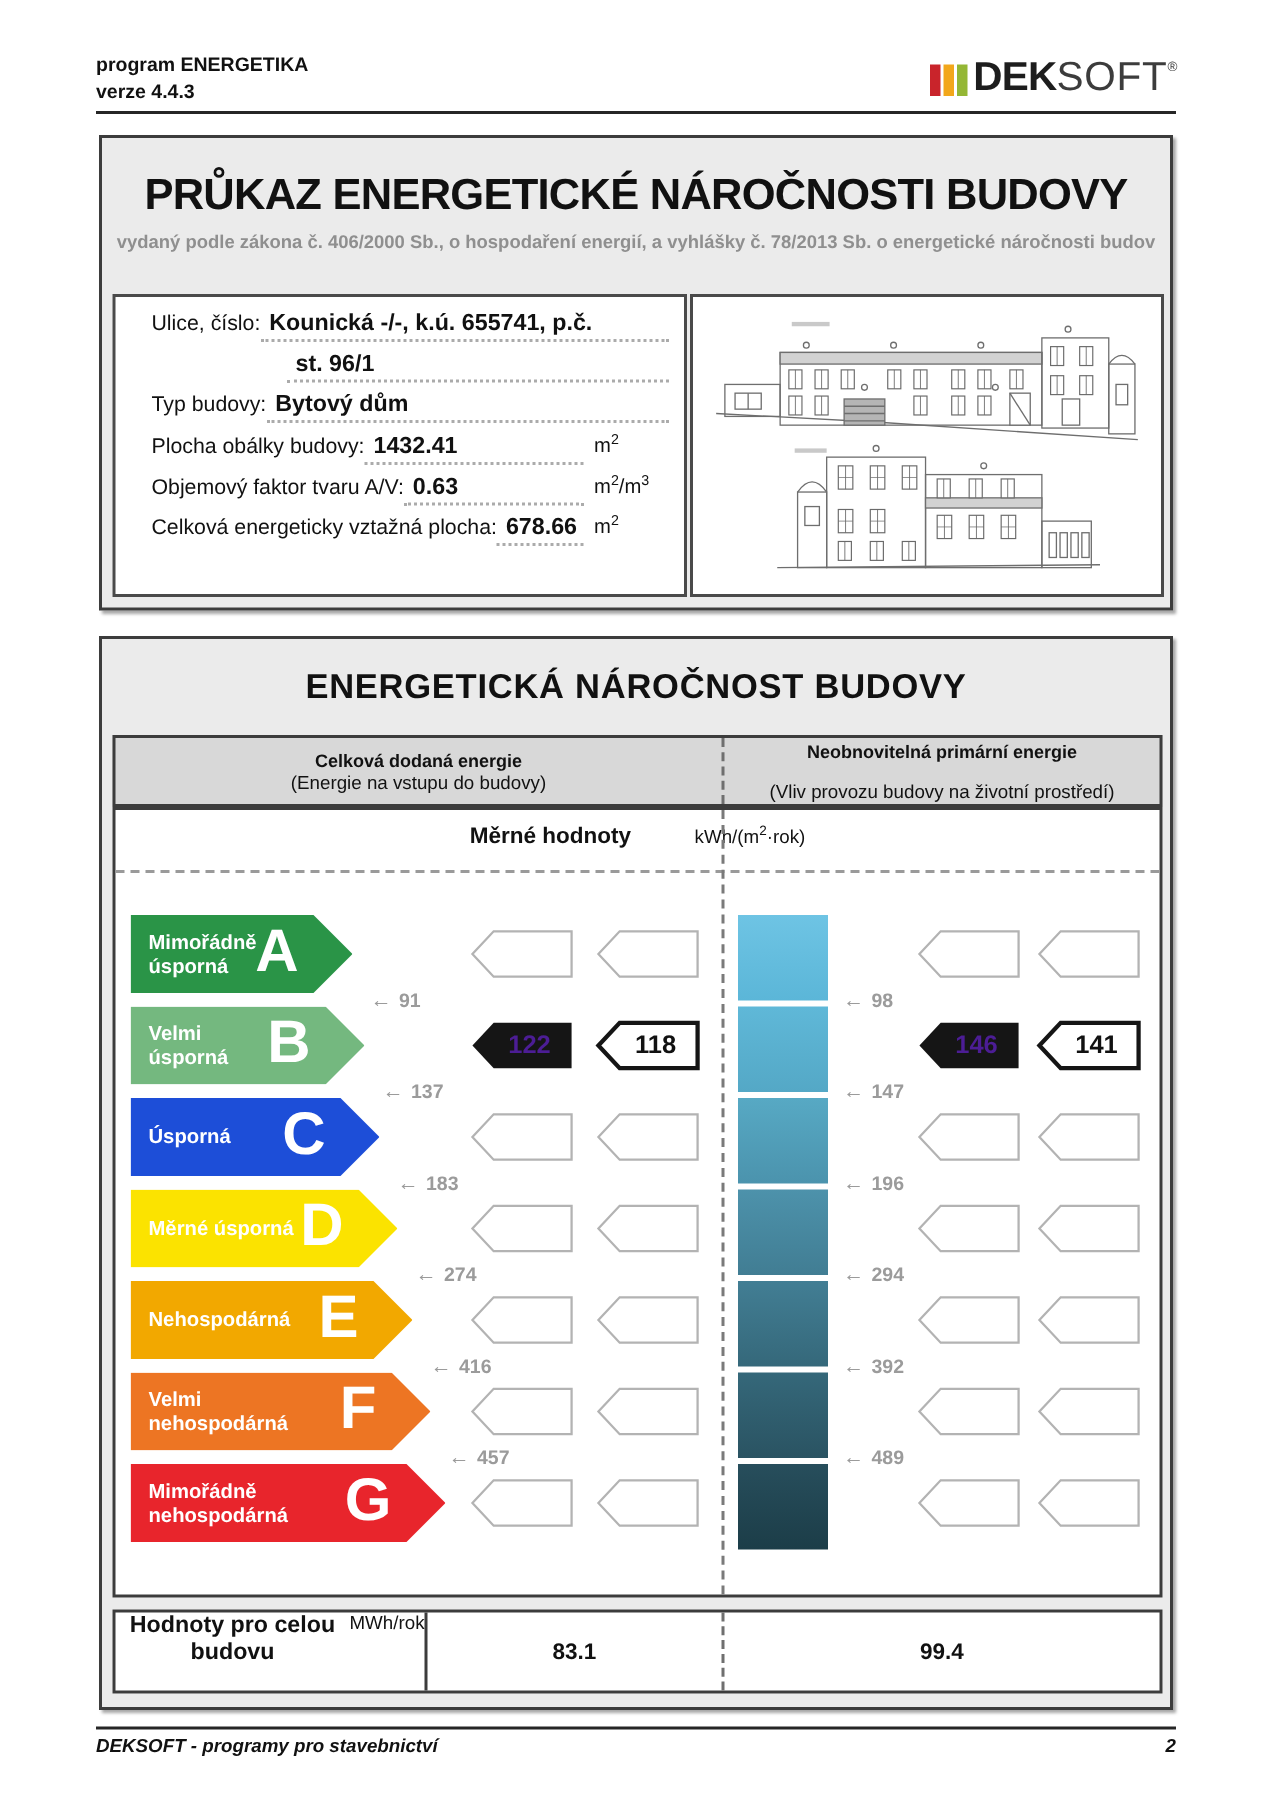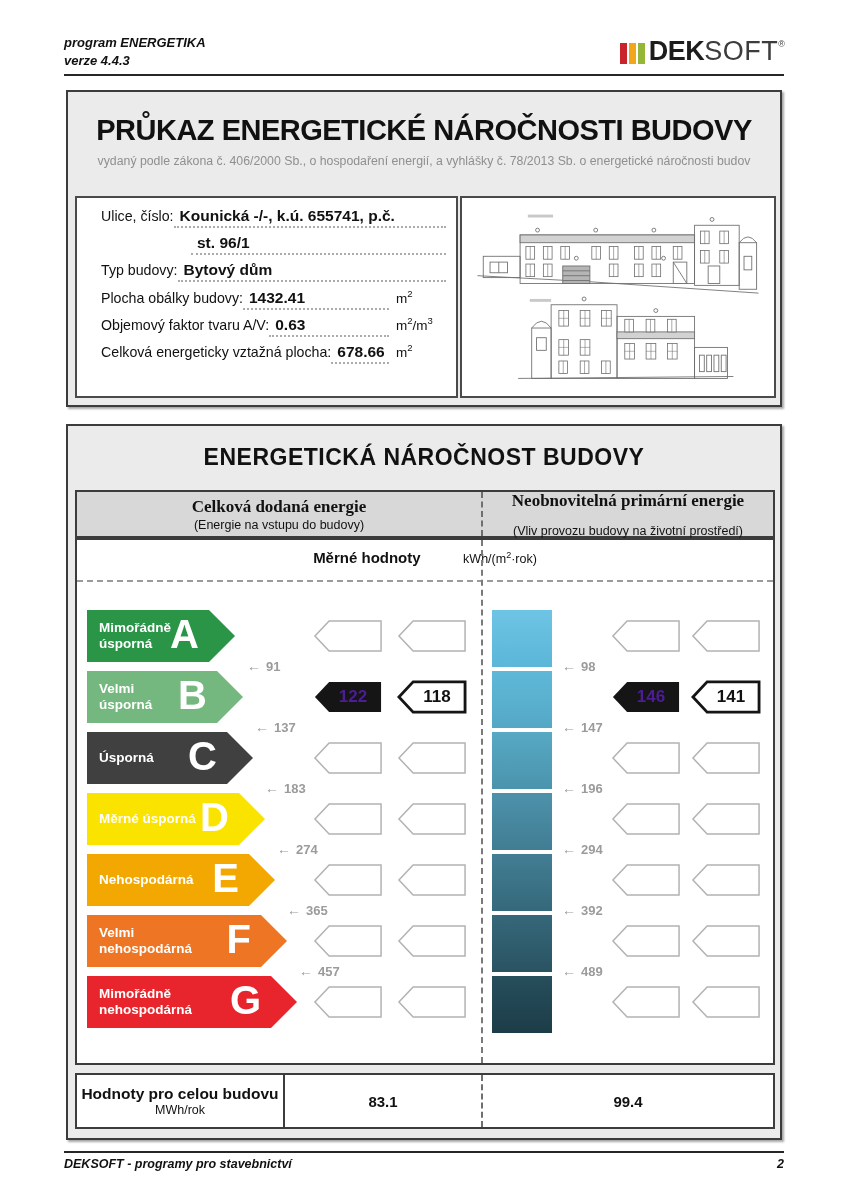--- a/index.html
+++ b/index.html
@@ -1,51 +1,51 @@
 <!DOCTYPE html>
 <html><head>
 <meta charset="utf-8">
 <style>
   html,body{margin:0;padding:0;background:#fff;}
   body{font-family:"Liberation Sans","DejaVu Sans",sans-serif;color:#111;}
   .page{position:relative;width:848px;height:1200px;background:#fff;overflow:hidden;}
 
   
-  .hdr-left{position:absolute;left:64px;top:34px;font-size:13px;font-weight:bold;font-style:italic;line-height:1.35;}
+  .hdr-left{position:absolute;left:64px;top:34px;font-size:13px;font-weight:bold;line-height:1.35;}
   .logo{position:absolute;top:38px;right:63px;display:flex;align-items:flex-start;}
   .logo-bars{display:flex;gap:2px;margin-right:4px;margin-top:5px;}
   .logo-bar{width:7px;height:21px;}
   .logo-dek{font-size:27px;font-weight:800;color:#1d1d1d;letter-spacing:-0.5px;line-height:1;}
   .logo-soft{font-size:27px;font-weight:300;color:#3c3c3c;letter-spacing:0.5px;line-height:1;}
   .logo-reg{font-size:9px;color:#3c3c3c;margin-top:1px;}
   .hdr-rule{position:absolute;left:64px;top:74px;width:720px;border-top:2px solid #262626;}
 
   
   .box1{position:absolute;left:66px;top:90px;width:712px;height:313px;background:#ebebeb;border:2px solid #3c3c3c;box-shadow:2px 2px 2px rgba(0,0,0,.35);overflow:hidden;}
   .cert-title{margin-top:22px;text-align:center;font-size:29px;font-weight:bold;letter-spacing:-.5px;white-space:nowrap;}
-  .cert-subtitle{text-align:center;font-size:12.3px;font-weight:normal;color:#8f8f8f;margin-top:7px;white-space:nowrap;}
+  .cert-subtitle{text-align:center;font-size:12.3px;font-weight:bold;color:#8f8f8f;margin-top:7px;white-space:nowrap;}
   .fields{position:absolute;left:7px;top:104px;width:383px;height:202px;background:#fff;border:2px solid #4a4a4a;box-sizing:border-box;padding:9px 10px 0 24px;}
   .f-row{display:flex;align-items:baseline;height:27px;}
   .f-label{font-size:14.2px;white-space:nowrap;flex:none;}
   .f-value{font-size:15.5px;font-weight:bold;border-bottom:2px dotted #ababab;flex:1;padding:0 2px 1px 6px;white-space:nowrap;}
   .f-unit{flex:none;width:50px;font-size:13.5px;padding-left:7px;}
   .f-unit sup{font-size:9.5px;}
   .f-cont{margin-left:90px;}
   .photo{position:absolute;left:392px;top:104px;width:316px;height:202px;background:#fff;border:2px solid #4a4a4a;box-sizing:border-box;padding:4px;}
   .photo svg{width:100%;height:100%;display:block;}
 
   
   .box2{position:absolute;left:66px;top:424px;width:712px;height:712px;background:#ebebeb;border:2px solid #3c3c3c;box-shadow:2px 2px 2px rgba(0,0,0,.35);}
   .en-title{position:absolute;top:18px;left:0;width:100%;text-align:center;font-size:23px;font-weight:bold;letter-spacing:.5px;}
   .en-header{position:absolute;left:7px;top:64px;width:700px;height:48px;background:#d8d8d8;border:2px solid #3c3c3c;box-sizing:border-box;display:flex;}
   .en-hcell{display:flex;flex-direction:column;justify-content:center;text-align:center;}
   .en-hcell.l{width:404px;}
   .en-hcell.r{flex:1;gap:12px;}
   .dash-v{border-left:2px dashed #6f6f6f;}
-  .en-htitle{font-size:17px;font-weight:bold;font-family:Liberation Serif, serif;}
+  .en-htitle{font-size:12px;font-weight:bold;}
   .en-hsub{font-size:12.5px;margin-top:1px;}
   .en-content{position:absolute;left:7px;top:112px;width:700px;height:527px;background:#fff;border:2px solid #3c3c3c;box-sizing:border-box;}
   .en-units{position:absolute;top:9px;left:0;width:100%;text-align:center;}
   .en-units .b{font-size:15px;font-weight:bold;}
   .en-units .u{font-size:12.5px;margin-left:8px;padding-left:30px;}
   .en-units .u sup{font-size:9px;}
   .en-dash-h{position:absolute;top:40px;left:0;right:0;border-top:2px dashed #9a9a9a;}
   .en-dash-v{position:absolute;left:404px;top:0;bottom:0;border-left:2px dashed #7a7a7a;}
 
   .sarrow{position:absolute;left:10px;height:52px;clip-path:polygon(0 0,calc(100% - 26px) 0,100% 50%,calc(100% - 26px) 100%,0 100%);}
@@ -61,21 +61,21 @@
   .ind svg{position:absolute;inset:0;width:100%;height:100%;}
   .pe{fill:#fff;stroke:#b3b3b3;stroke-width:1.6;}
   .pb{fill:#151515;}
   .po{fill:#fff;stroke:#151515;stroke-width:3;}
   .ind-num{position:absolute;inset:0;display:flex;align-items:center;justify-content:center;padding-left:10px;font-size:17px;font-weight:bold;color:#111;}
   .ind-num.w{color:#4c1d95;}
 
   .bseg{position:absolute;left:415px;width:60px;height:57px;}
 
   .en-totals{position:absolute;left:7px;top:647px;width:700px;height:56px;background:#fff;border:2px solid #3c3c3c;box-sizing:border-box;display:flex;align-items:stretch;}
-  .tot-label{width:206px;border-right:2px solid #3c3c3c;display:flex;flex-direction:column;justify-content:center;text-align:center;}
+  .tot-label{width:206px;border-right:2px solid #3c3c3c;display:flex;flex-direction:row;justify-content:center;text-align:center;}
   .tot-l1{font-size:15.5px;font-weight:bold;}
   .tot-l2{font-size:12.5px;}
   .tot-cell{display:flex;align-items:center;justify-content:center;font-size:15px;font-weight:bold;}
   .tot-cell.c1{width:196px;}
   .tot-cell.c2{flex:1;}
 
   
   .footer-rule{position:absolute;left:64px;top:1151px;width:720px;border-top:2px solid #262626;}
   .footer-left{position:absolute;left:64px;top:1157px;font-size:12.5px;font-weight:bold;font-style:italic;}
   .footer-page{position:absolute;right:64px;top:1157px;font-size:12.5px;font-weight:bold;font-style:italic;}
@@ -247,21 +247,21 @@
       <div class="en-dash-v"></div>
 
       <div class="sarrow" style="top: 70px; width: 148px; background: rgb(42, 148, 71);">
         <span class="slabel two">Mimořádně úsporná</span>
         <span class="sletter">A</span>
       </div>
       <div class="sarrow" style="top: 131px; width: 156px; background: rgb(116, 184, 127);">
         <span class="slabel two">Velmi úsporná</span>
         <span class="sletter">B</span>
       </div>
-      <div class="sarrow" style="top: 192px; width: 166px; background: #404040;">
+      <div class="sarrow" style="top: 192px; width: 166px; background: #1d4ed8;">
         <span class="slabel one">Úsporná</span>
         <span class="sletter">C</span>
       </div>
       <div class="sarrow" style="top: 253px; width: 178px; background: rgb(251, 227, 0);">
         <span class="slabel one">Měrné úsporná</span>
         <span class="sletter">D</span>
       </div>
       <div class="sarrow" style="top: 314px; width: 188px; background: rgb(242, 168, 0);">
         <span class="slabel one">Nehospodárná</span>
         <span class="sletter">E</span>
@@ -272,21 +272,21 @@
       </div>
       <div class="sarrow" style="top: 436px; width: 210px; background: rgb(232, 37, 44);">
         <span class="slabel two">Mimořádně nehospodárná</span>
         <span class="sletter">G</span>
       </div>
 
       <div class="thr" style="left:170px;top:118px"><span class="ar">←</span><span>91</span></div>
       <div class="thr" style="left:178px;top:179px"><span class="ar">←</span><span>137</span></div>
       <div class="thr" style="left:188px;top:240px"><span class="ar">←</span><span>183</span></div>
       <div class="thr" style="left:200px;top:301px"><span class="ar">←</span><span>274</span></div>
-      <div class="thr" style="left:210px;top:362px"><span class="ar">←</span><span>365</span></div>
+      <div class="thr" style="left:210px;top:362px"><span class="ar">←</span><span>416</span></div>
       <div class="thr" style="left:222px;top:423px"><span class="ar">←</span><span>457</span></div>
 
       <div class="ind" style="left:235px;top:79px">
           <svg viewBox="0 0 74 36">
             <polygon class="pe" points="72,2 72,34 17,34 2,18 17,2"></polygon>
           </svg>
         </div>
       <div class="ind" style="left:319px;top:79px">
           <svg viewBox="0 0 74 36">
             <polygon class="pe" points="72,2 72,34 17,34 2,18 17,2"></polygon>

